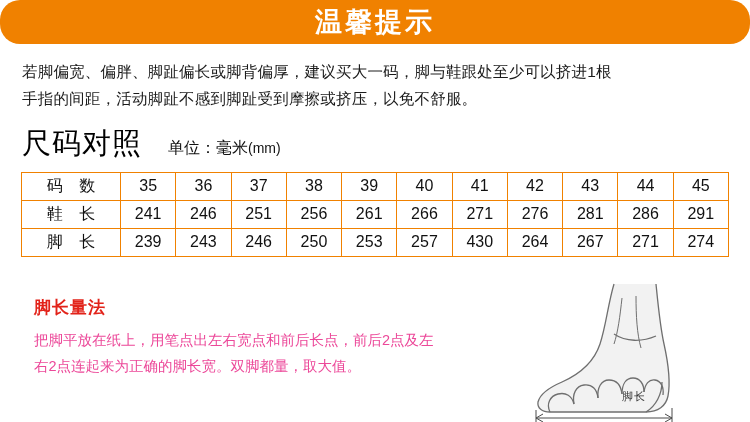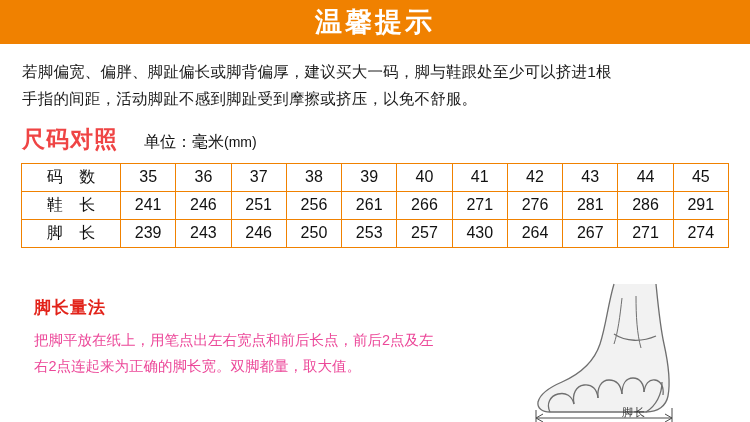--- a/index.html
+++ b/index.html
@@ -19,44 +19,44 @@
     height: 422px;
     background: #ffffff;
   }
   .header-bar {
     width: 750px;
     height: 44px;
     background: #f08100;
     display: flex;
     align-items: center;
     justify-content: center;
+    border-radius: 20px;
   }
   .header-title {
     color: #ffffff;
     font-size: 27px;
     font-weight: bold;
     letter-spacing: 3px;
   }
   .intro {
     margin: 14px 22px 8px 22px;
     font-size: 15.5px;
     color: #1a1a1a;
     line-height: 1.75;
     letter-spacing: 0.2px;
   }
   .size-head {
     margin: 12px 0 0 22px;
     display: flex;
     align-items: baseline;
   }
   .size-head-title {
-    font-size: 23px;
-    color: #ef4444;
-    letter-spacing: 1px;
-    font-weight: bold;
+    font-size: 29px;
+    color: #000000;
+    letter-spacing: 1px;
   }
   .size-head-unit {
     font-size: 16px;
     color: #111111;
     margin-left: 26px;
   }
   .size-head-unit .mm {
     font-size: 14px;
   }
   table.size-table {
@@ -108,21 +108,21 @@
   .foot-figure {
     position: absolute;
     right: 18px;
     bottom: 0px;
     width: 236px;
     height: 140px;
   }
   .foot-caption {
     position: absolute;
     right: 104px;
-    bottom: 2px;
+    bottom: 18px;
     font-size: 11px;
     color: #333333;
     letter-spacing: 1px;
   }
 </style>
 </head>
 <body>
 
 <div class="page">
 

